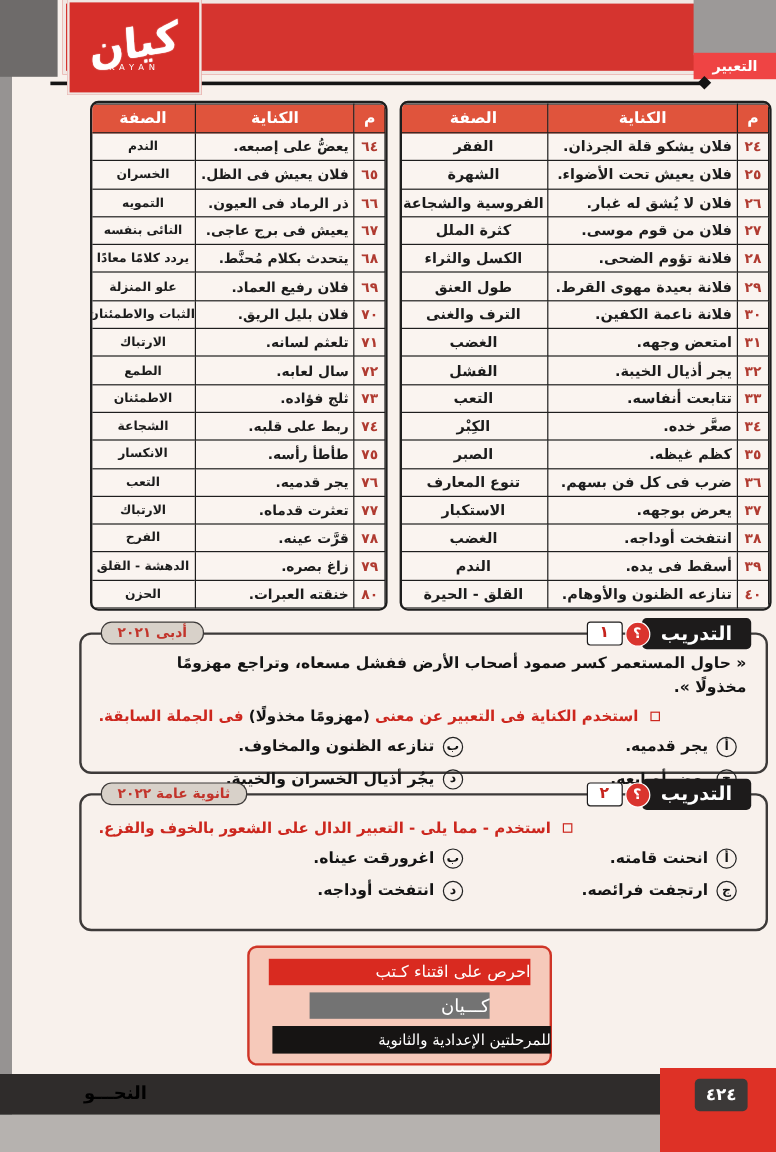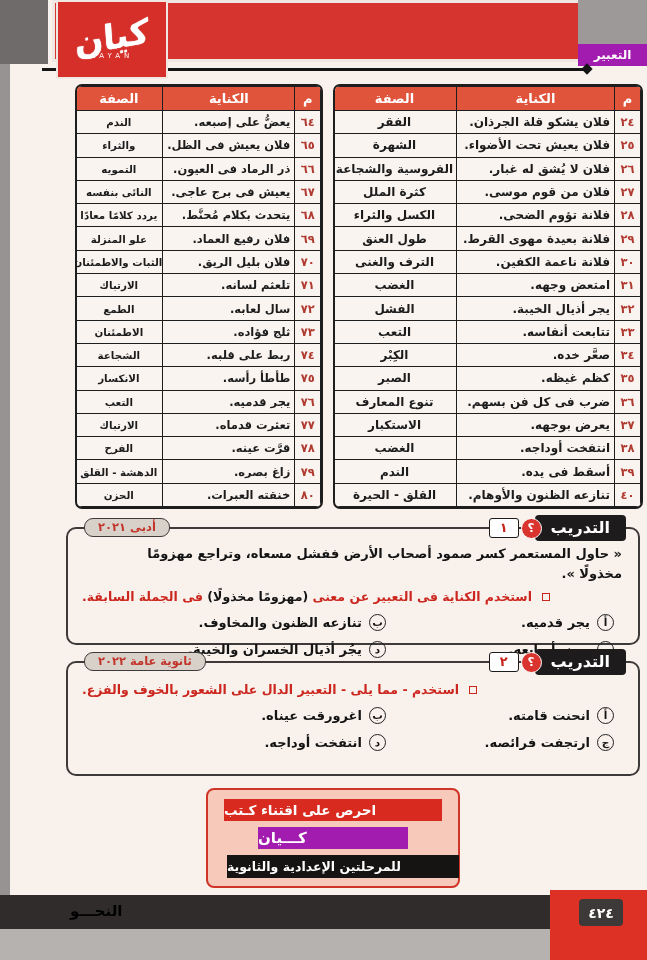--- a/index.html
+++ b/index.html
@@ -8,21 +8,21 @@
 
   
   .spine        { position:absolute; top:0; left:0; width:10px; height:932px; background:#969392; }
   .spine-top    { position:absolute; top:0; left:0; width:48px; height:64px; background:#6e6b6a; }
   .banner       { position:absolute; top:0; left:52px; width:538px; height:62px; background:#d5342f; border:3px solid #f0e7e3; }
   .logo-box     { position:absolute; top:0; left:56px; width:112px; height:79px; background:#d62f2a; border:2px solid #f0e7e3;
                   display:flex; flex-direction:column; align-items:center; justify-content:center; z-index:3; }
   .logo-ar      { color:#fff; font-size:34px; font-weight:bold; transform:rotate(-10deg) skewX(-6deg); line-height:1; text-shadow:0 0 1px #fff; }
   .logo-en      { color:#fff; font-size:7px; letter-spacing:4px; margin-top:-2px; }
   .corner-gray  { position:absolute; top:0; left:578px; width:69px; height:46px; background:#9c9998; }
-  .tab          { position:absolute; top:44px; left:578px; width:69px; height:22px; background:#a21caf; color:#fff;
+  .tab          { position:absolute; top:44px; left:578px; width:69px; height:22px; background:#ef4444; color:#fff;
                   font-size:12px; font-weight:bold; display:flex; align-items:center; justify-content:center; }
   .divider      { position:absolute; top:68px; left:42px; width:546px; height:3px; background:#151515; z-index:2; }
   .divider-diamond { position:absolute; top:65px; left:583px; width:8px; height:8px; background:#151515; transform:rotate(45deg); z-index:2; }
 
   
   .tables-wrap  { position:absolute; top:84px; left:75px; width:568px; display:flex; direction:rtl; gap:10px; }
   .tbl          { border:2px solid #1e1e1e; border-radius:7px; overflow:hidden; background:#faf4f0; }
   .tbl table    { border-collapse:collapse; table-layout:fixed; direction:rtl; }
   .tbl.right table { width:308px; }
   .tbl.left  table { width:246px; }
@@ -56,23 +56,23 @@
   .options   { display:grid; grid-template-columns:1fr 1.35fr; direction:rtl; row-gap:10px;
                padding:8px 24px 8px 10px; font-size:13px; font-weight:bold; color:#141414; }
   .ex2 .red-line { padding-top:18px; }
   .option { display:flex; align-items:center; }
   .opt-letter { display:inline-flex; align-items:center; justify-content:center; width:17px; height:17px; border:1.6px solid #222;
                 border-radius:50%; font-size:10.5px; margin-left:7px; flex:none; }
 
   
   .ad-box { position:absolute; top:788px; left:206px; width:254px; height:100px; background:#f6c9ba; border:2px solid #cf3527;
             border-radius:8px; display:flex; flex-direction:column; align-items:center; justify-content:center; gap:6px; direction:rtl; }
-  .ad-line { color:#fff; font-weight:bold; text-align:left; }
+  .ad-line { color:#fff; font-weight:normal; text-align:right; }
   .ad-red   { background:#d92a20; font-size:13.5px; width:218px; padding:3px 0; }
-  .ad-green { background:#a21caf; font-size:15px; width:150px; padding:2px 0; }
+  .ad-green { background:#737373; font-size:15px; width:150px; padding:2px 0; }
   .ad-black { background:#161413; font-size:12.5px; width:232px; padding:4px 0;margin-left:20px; }
 
   
   .footer-bar   { position:absolute; top:895px; left:0; width:553px; height:34px; background:#2f2c2b; }
   .footer-label { position:absolute; top:902px; left:70px; color:#000000; font-weight:bold; font-size:15px; }
   .footer-gray  { position:absolute; top:929px; left:0; width:553px; height:31px; background:#b6b2af; }
   .footer-red   { position:absolute; top:890px; left:550px; width:97px; height:70px; background:#de3126; }
   .page-badge   { position:absolute; top:899px; left:579px; width:44px; height:27px; background:#3c3938; color:#fff;
                   border-radius:4px; display:flex; align-items:center; justify-content:center; font-size:14px; font-weight:bold; }
 </style>
@@ -213,21 +213,21 @@
         </thead>
         <tbody id="left-tbody">
             <tr>
               <td class="num">٦٤</td>
               <td class="kinaya">يعضُّ على إصبعه.</td>
               <td class="sifa">الندم</td>
             </tr>
             <tr>
               <td class="num">٦٥</td>
               <td class="kinaya">فلان يعيش فى الظل.</td>
-              <td class="sifa">والثراء</td>
+              <td class="sifa">الخسران</td>
             </tr>
             <tr>
               <td class="num">٦٦</td>
               <td class="kinaya">ذر الرماد فى العيون.</td>
               <td class="sifa">التمويه</td>
             </tr>
             <tr>
               <td class="num">٦٧</td>
               <td class="kinaya">يعيش فى برج عاجى.</td>
               <td class="sifa">النائى بنفسه</td>

